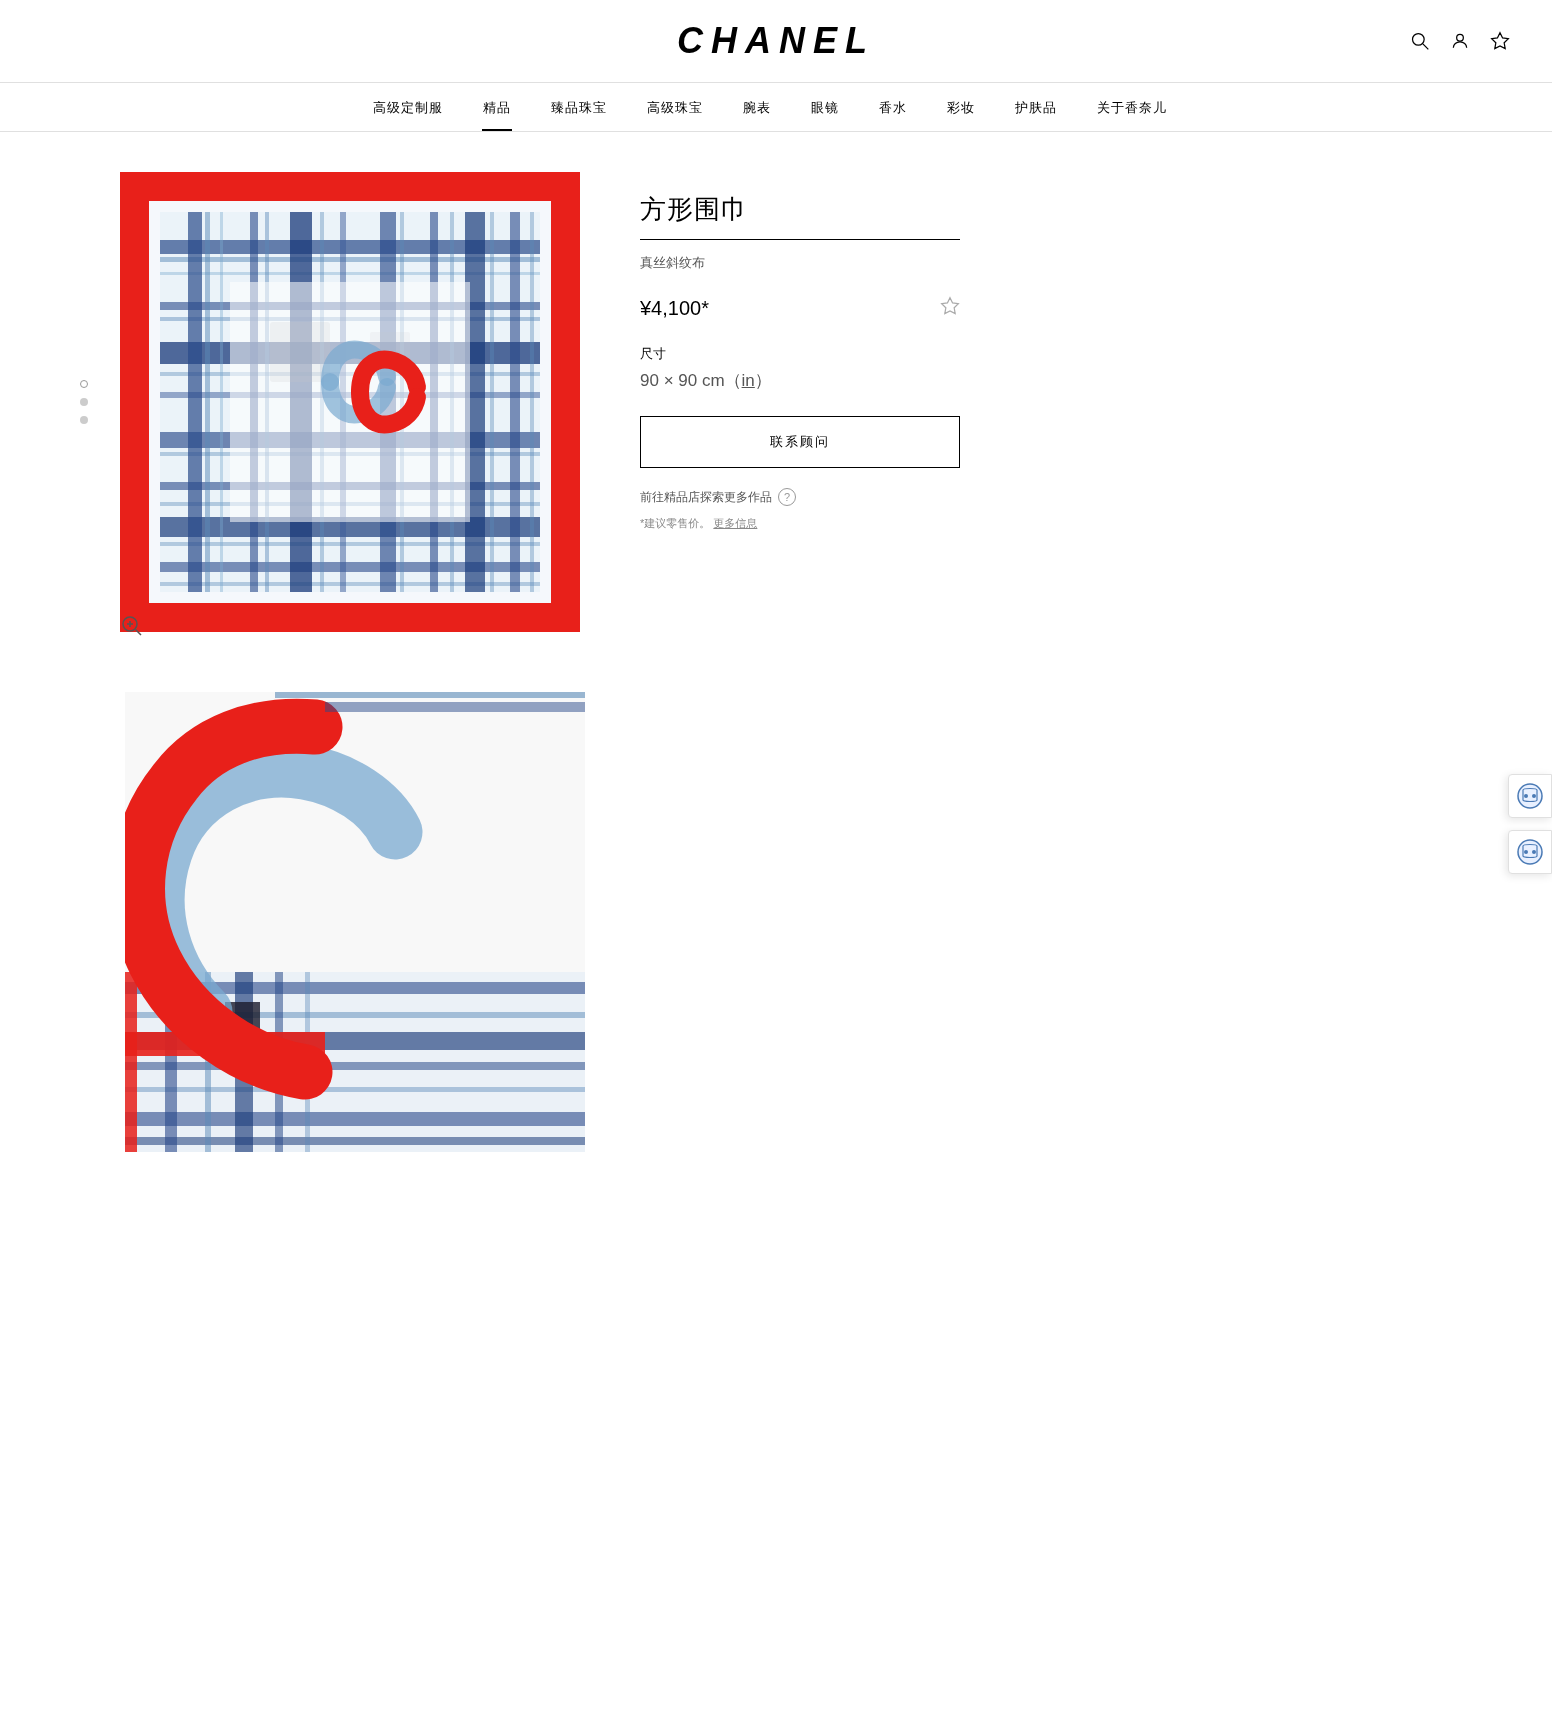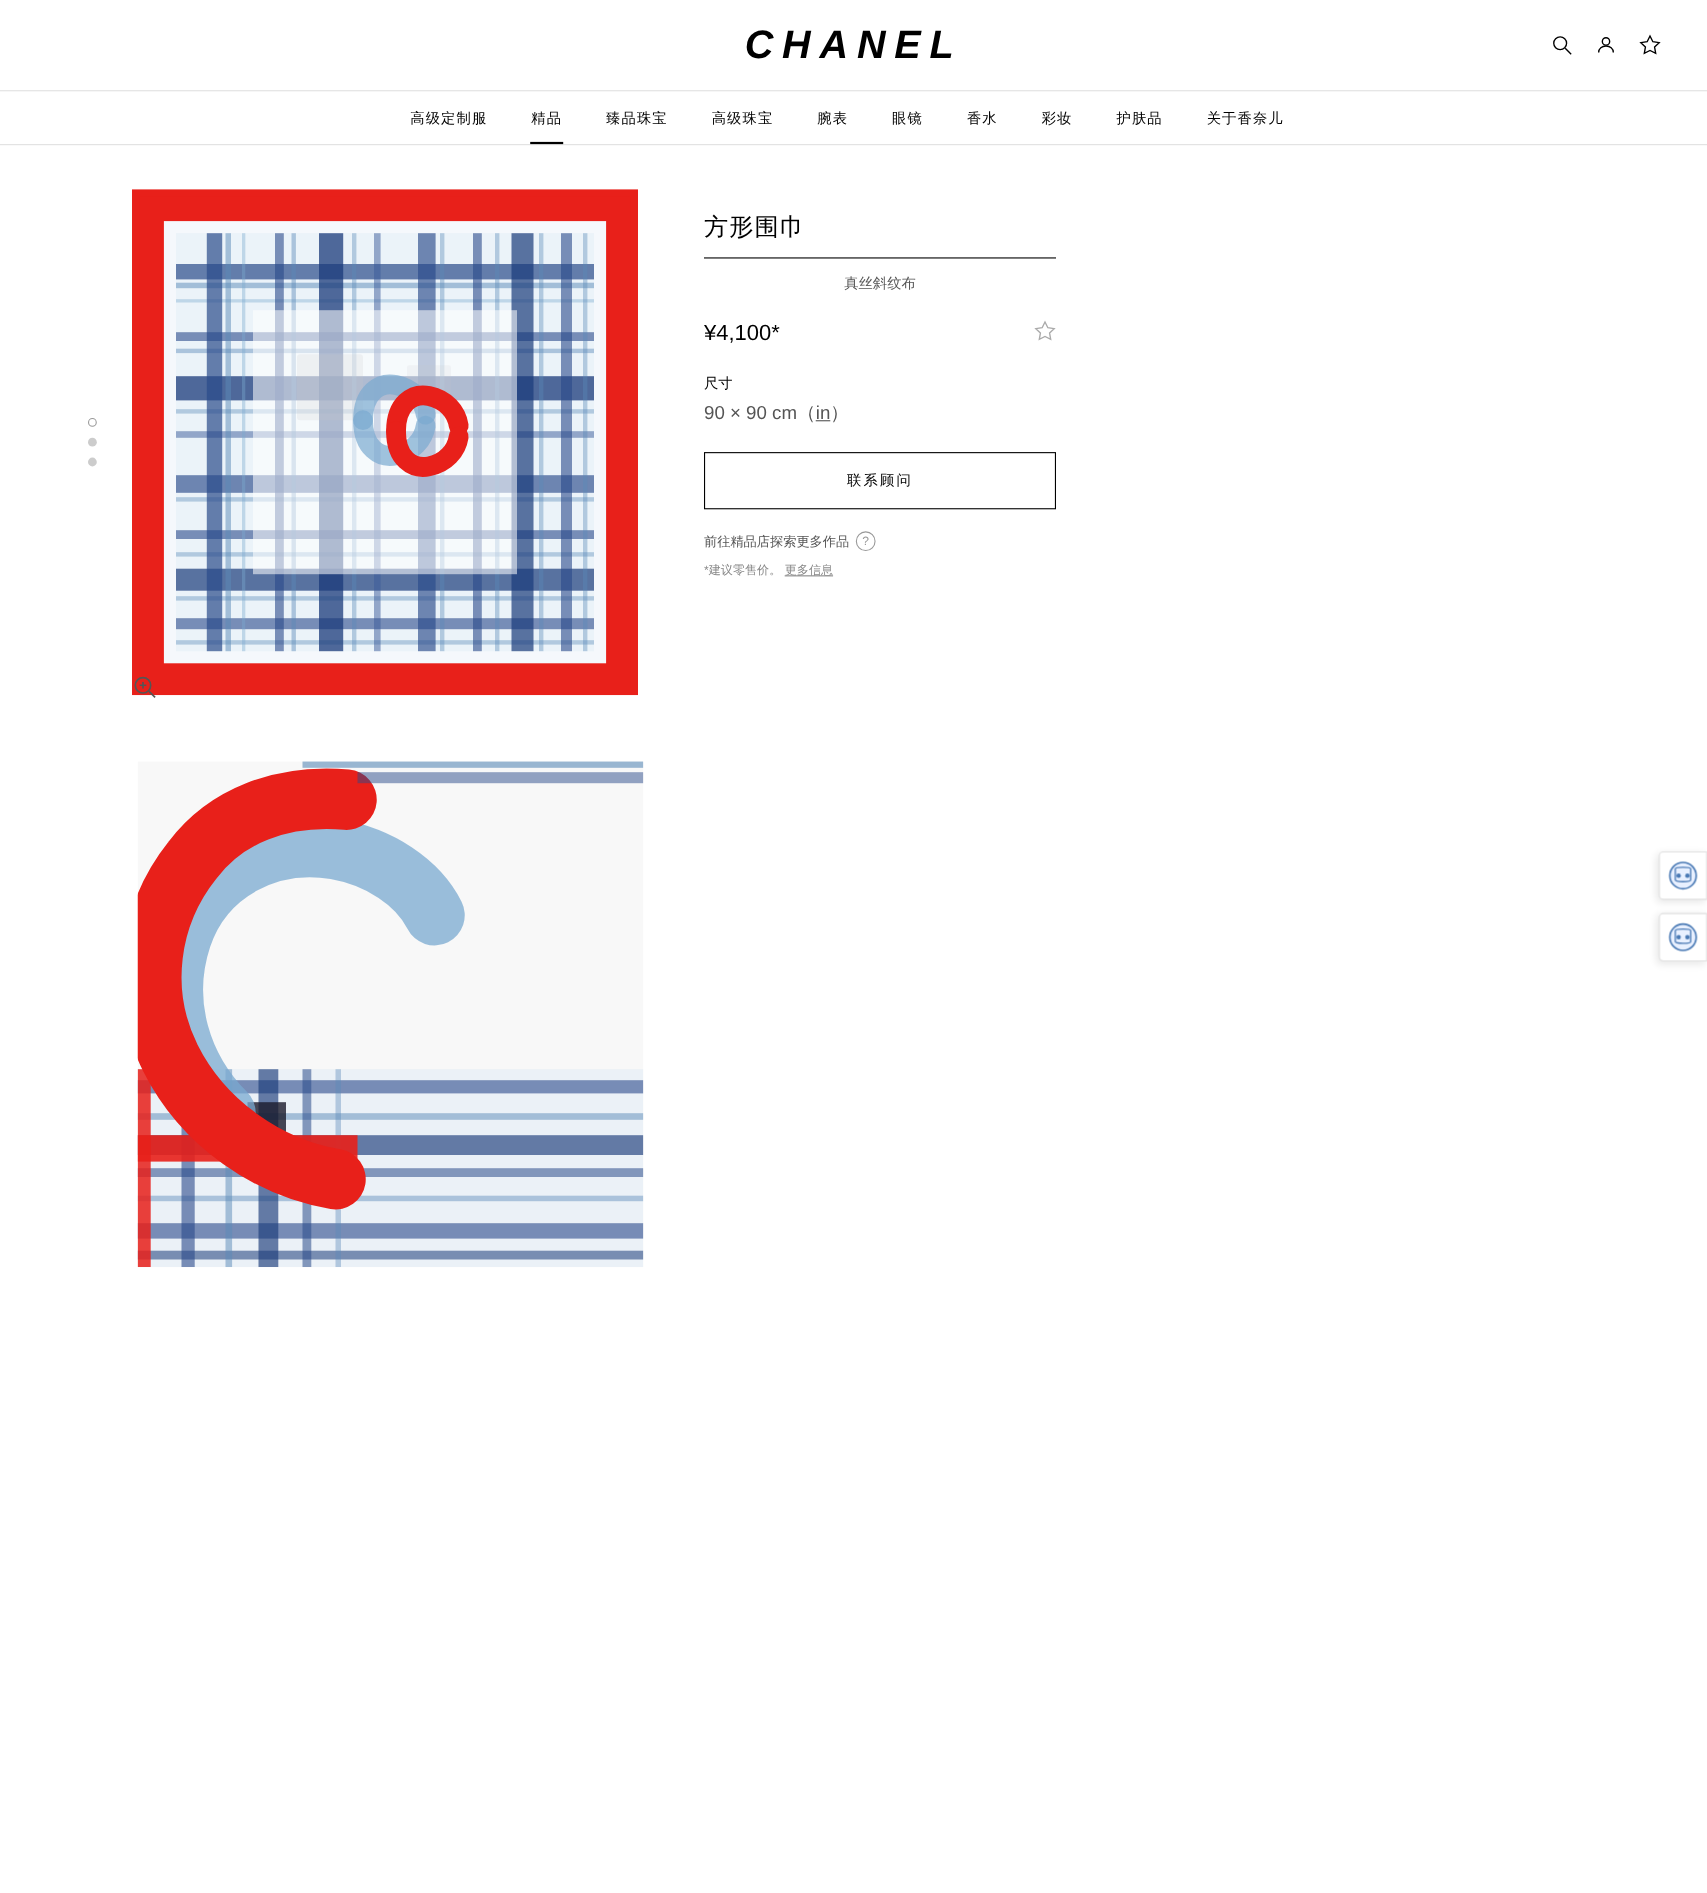--- a/index.html
+++ b/index.html
@@ -107,35 +107,34 @@
       position: relative;
     }
 
     
     .product-info {
       flex: 1;
       padding-top: 20px;
       max-width: 320px;
     }
     .product-title {
-      font-size: 22px;
+      font-size: 26px;
       font-weight: 400;
       margin-bottom: 12px;
       letter-spacing: 1px;
     }
     .product-divider {
       border: none;
       border-top: 1px solid #000;
       margin-bottom: 14px;
     }
     .product-subtitle {
       font-size: 13px;
       color: #555;
       margin-bottom: 24px;
-      text-align: center;
     }
     .product-price {
       font-size: 20px;
       font-weight: 500;
       margin-bottom: 24px;
       display: flex;
       align-items: center;
       justify-content: space-between;
     }
     .wishlist-btn {

